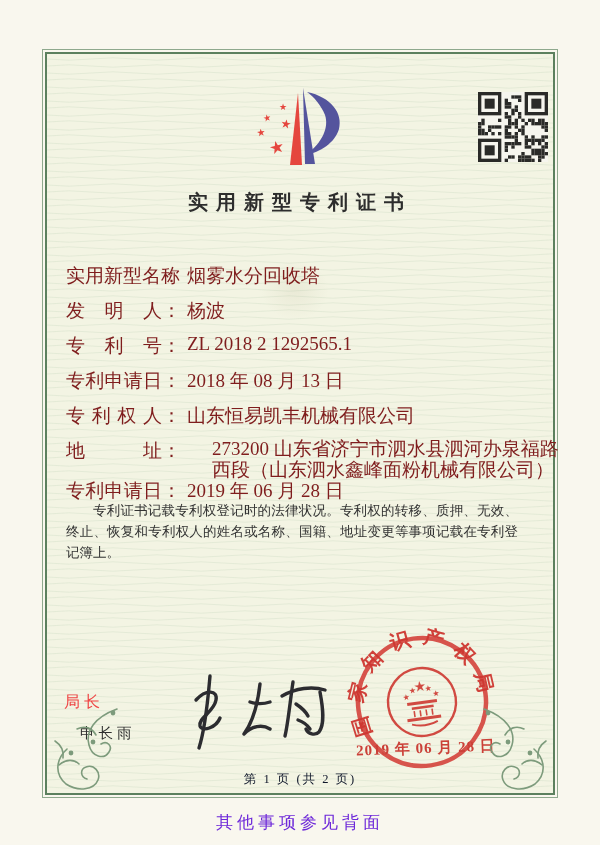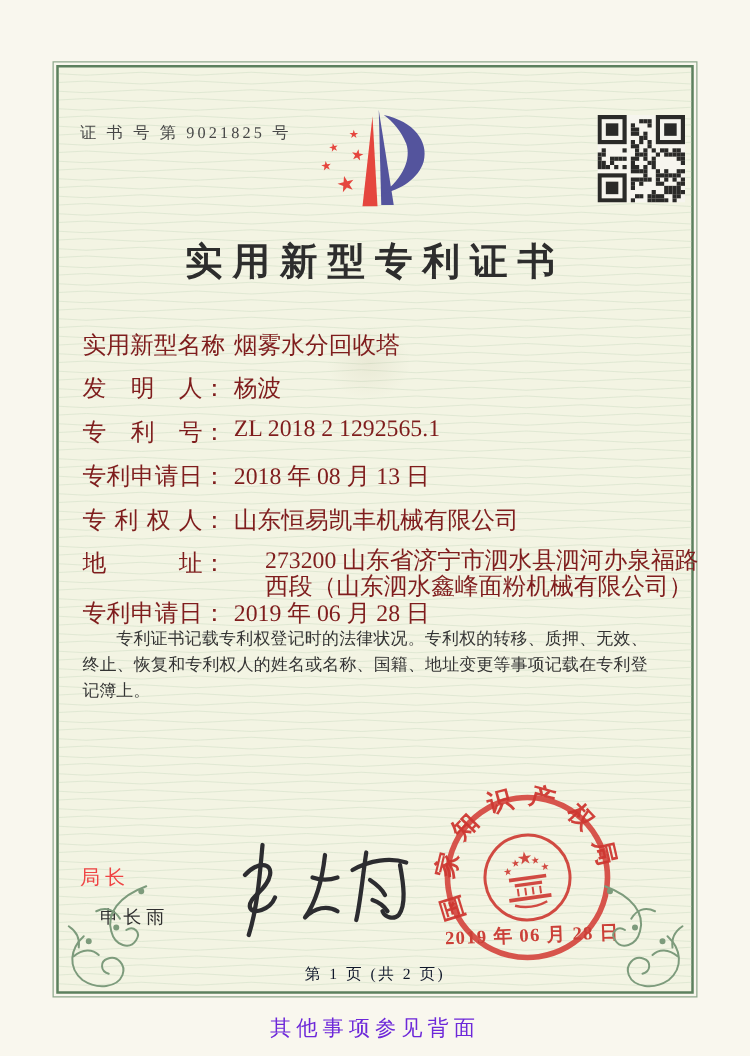--- a/index.html
+++ b/index.html
@@ -5,21 +5,21 @@
   html,body{margin:0;padding:0;background:#f9f7ee;}
   .page{position:relative;width:600px;height:845px;background:#f9f7ee;overflow:hidden;
         font-family:"Liberation Serif","DejaVu Serif",serif;color:#333;}
   .frame{position:absolute;left:45px;top:52px;width:506px;height:739px;
          background:#f3f4e3;border:2px solid #5c805e;outline:1px solid #8fa98d;outline-offset:2px;}
   .frame svg{position:absolute;left:0;top:0;}
   .certno{position:absolute;left:64px;top:97px;font-size:13px;letter-spacing:2.5px;color:#474747;white-space:nowrap;}
   .logo{position:absolute;left:246px;top:80px;width:100px;height:92px;}
   .qr{position:absolute;left:478px;top:92px;width:70px;height:70px;}
   .title{position:absolute;left:0;top:189px;width:600px;text-align:center;
-         font-size:30px;font-weight:600;letter-spacing:8px;color:#2d2d2d;}
+         font-size:20px;font-weight:600;letter-spacing:8px;color:#2d2d2d;}
   .frow{position:absolute;left:66px;font-size:19px;color:#7f1d1d;white-space:nowrap;}
   .flabel{display:inline-block;width:96px;text-align:justify;text-align-last:justify;vertical-align:top;}
   .fcolon{display:inline-block;vertical-align:top;}
   .fval{margin-left:6px;display:inline-block;vertical-align:top;}
   .frow.addr{white-space:normal;}
   .frow.addr .fval{width:352px;line-height:21px;margin-left:31px;}
   .decree{position:absolute;left:66px;top:500px;width:452px;font-size:13.5px;line-height:21px;
           text-align:justify;color:#333;}
   .decree p{margin:0;text-indent:2em;}
   .director-title{position:absolute;left:64px;top:692px;font-size:16px;letter-spacing:4px;color:#ef4444;}
@@ -148,21 +148,20 @@
         <path d="M0 705 q22 2.4 44 0 q22 -2.4 44 0 q22 2.4 44 0 q22 -2.4 44 0 q22 2.4 44 0 q22 -2.4 44 0 q22 2.4 44 0 q22 -2.4 44 0 q22 2.4 44 0 q22 -2.4 44 0 q22 2.4 44 0 q22 -2.4 44 0" fill="none" stroke="#d7e2cc" stroke-width="0.8" opacity="0.7"></path>
         <path d="M0 712 q22 -2.4 44 0 q22 2.4 44 0 q22 -2.4 44 0 q22 2.4 44 0 q22 -2.4 44 0 q22 2.4 44 0 q22 -2.4 44 0 q22 2.4 44 0 q22 -2.4 44 0 q22 2.4 44 0 q22 -2.4 44 0 q22 2.4 44 0" fill="none" stroke="#d7e2cc" stroke-width="0.8" opacity="0.7"></path>
         <path d="M0 719 q22 2.4 44 0 q22 -2.4 44 0 q22 2.4 44 0 q22 -2.4 44 0 q22 2.4 44 0 q22 -2.4 44 0 q22 2.4 44 0 q22 -2.4 44 0 q22 2.4 44 0 q22 -2.4 44 0 q22 2.4 44 0 q22 -2.4 44 0" fill="none" stroke="#d7e2cc" stroke-width="0.8" opacity="0.7"></path>
         <path d="M0 726 q22 -2.4 44 0 q22 2.4 44 0 q22 -2.4 44 0 q22 2.4 44 0 q22 -2.4 44 0 q22 2.4 44 0 q22 -2.4 44 0 q22 2.4 44 0 q22 -2.4 44 0 q22 2.4 44 0 q22 -2.4 44 0 q22 2.4 44 0" fill="none" stroke="#d7e2cc" stroke-width="0.8" opacity="0.7"></path>
         <path d="M0 733 q22 2.4 44 0 q22 -2.4 44 0 q22 2.4 44 0 q22 -2.4 44 0 q22 2.4 44 0 q22 -2.4 44 0 q22 2.4 44 0 q22 -2.4 44 0 q22 2.4 44 0 q22 -2.4 44 0 q22 2.4 44 0 q22 -2.4 44 0" fill="none" stroke="#d7e2cc" stroke-width="0.8" opacity="0.7"></path>
       </svg>
   </div>
 
   <div class="smudge"></div>
 
-  <div class="certno">证 书 号 第 9021825 号</div>
 
   <svg class="logo" viewBox="0 0 100 92">
     <path d="M52,13 L44,85 L56,85 Z" fill="#e5463e"></path>
     <path d="M57,8 L59,84 L69,84 Z" fill="#54549d"></path>
     <path d="M61,12 C85,17 97,33 93,49 C89,63 74,72 60,75 C77,62 83,47 79,35 C75,25 68,17 61,12 Z" fill="#54549d"></path>
     <g fill="#e5463e" text-anchor="middle" font-family="'DejaVu Sans',sans-serif">
       <text x="37" y="30" font-size="9">★</text>
       <text x="21" y="41" font-size="9" transform="rotate(-12 21 38)">★</text>
       <text x="40" y="48" font-size="12" transform="rotate(10 40 44)">★</text>
       <text x="15" y="56" font-size="10" transform="rotate(-8 15 53)">★</text>

